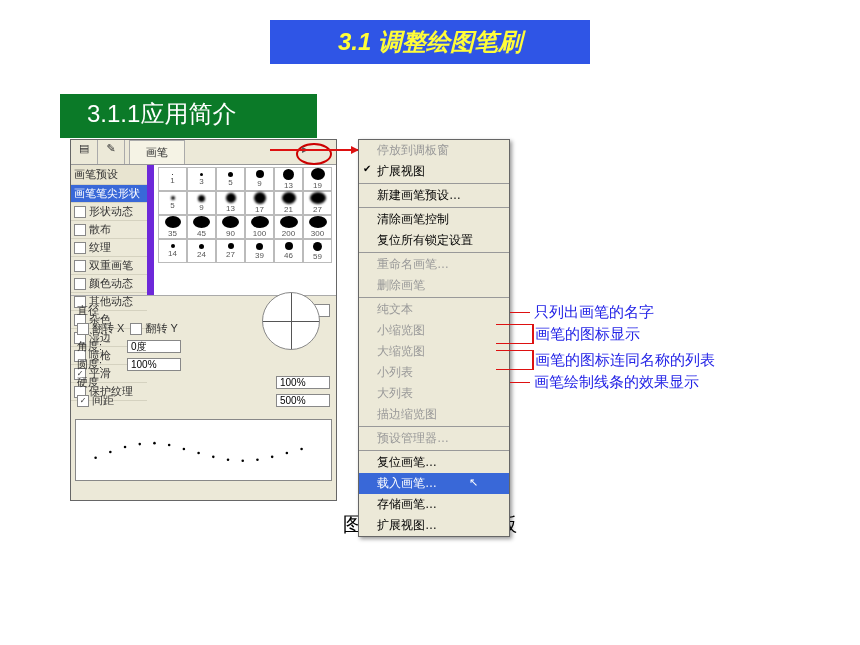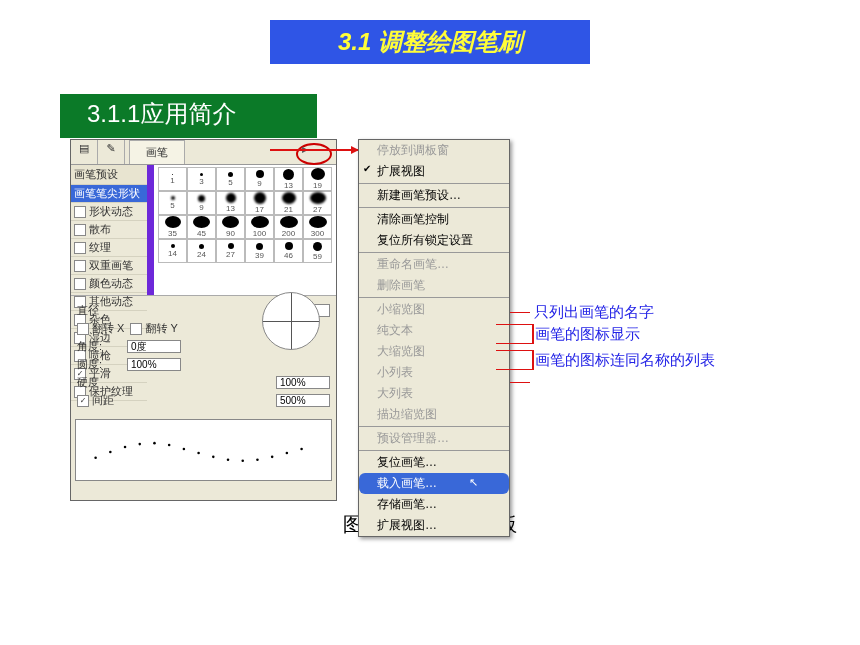--- a/index.html
+++ b/index.html
@@ -487,41 +487,42 @@
       <div class="item checked">扩展视图</div>
       <div class="sep"></div>
       <div class="item">新建画笔预设…</div>
       <div class="sep"></div>
       <div class="item">清除画笔控制</div>
       <div class="item">复位所有锁定设置</div>
       <div class="sep"></div>
       <div class="item gray">重命名画笔…</div>
       <div class="item gray">删除画笔</div>
       <div class="sep"></div>
+      <div class="item gray">纯文本</div>
       <div class="item gray">小缩览图</div>
-      <div class="item gray">纯文本</div>
       <div class="item gray">大缩览图</div>
       <div class="item gray">小列表</div>
       <div class="item gray">大列表</div>
       <div class="item gray">描边缩览图</div>
       <div class="sep"></div>
       <div class="item gray">预设管理器…</div>
       <div class="sep"></div>
       <div class="item">复位画笔…</div>
-      <div class="item selected" style="position: relative; border-radius: 6px;">载入画笔…<span class="cursor-img" style="color: rgb(255, 255, 255);">↖</span></div>
+      <div class="item selected" style="position: relative;">载入画笔…<span class="cursor-img" style="color: rgb(255, 255, 255);">↖</span></div>
       <div class="item">存储画笔…</div>
       <div class="item">扩展视图…</div>
     </div>
 
   <div class="anno-line" style="top:173px; left:440px; width:20px"></div>
   <div class="anno-text" style="top:164px; left:464px">只列出画笔的名字</div>
 
   <div class="bracket" style="top:185px; left:426px; height:18px"></div>
   <div class="anno-text" style="top:186px; left:465px">画笔的图标显示</div>
 
   <div class="bracket" style="top:211px; left:426px; height:18px"></div>
   <div class="anno-text" style="top:212px; left:465px">画笔的图标连同名称的列表</div>
 
   <div class="anno-line" style="top:243px; left:440px; width:20px"></div>
+  <div class="anno-text" style="top:234px; left:464px">画笔绘制线条的效果显示</div>
 
 </div>
 
 <div class="caption">图3-3  画笔预设调板</div>
 
 </body></html>

